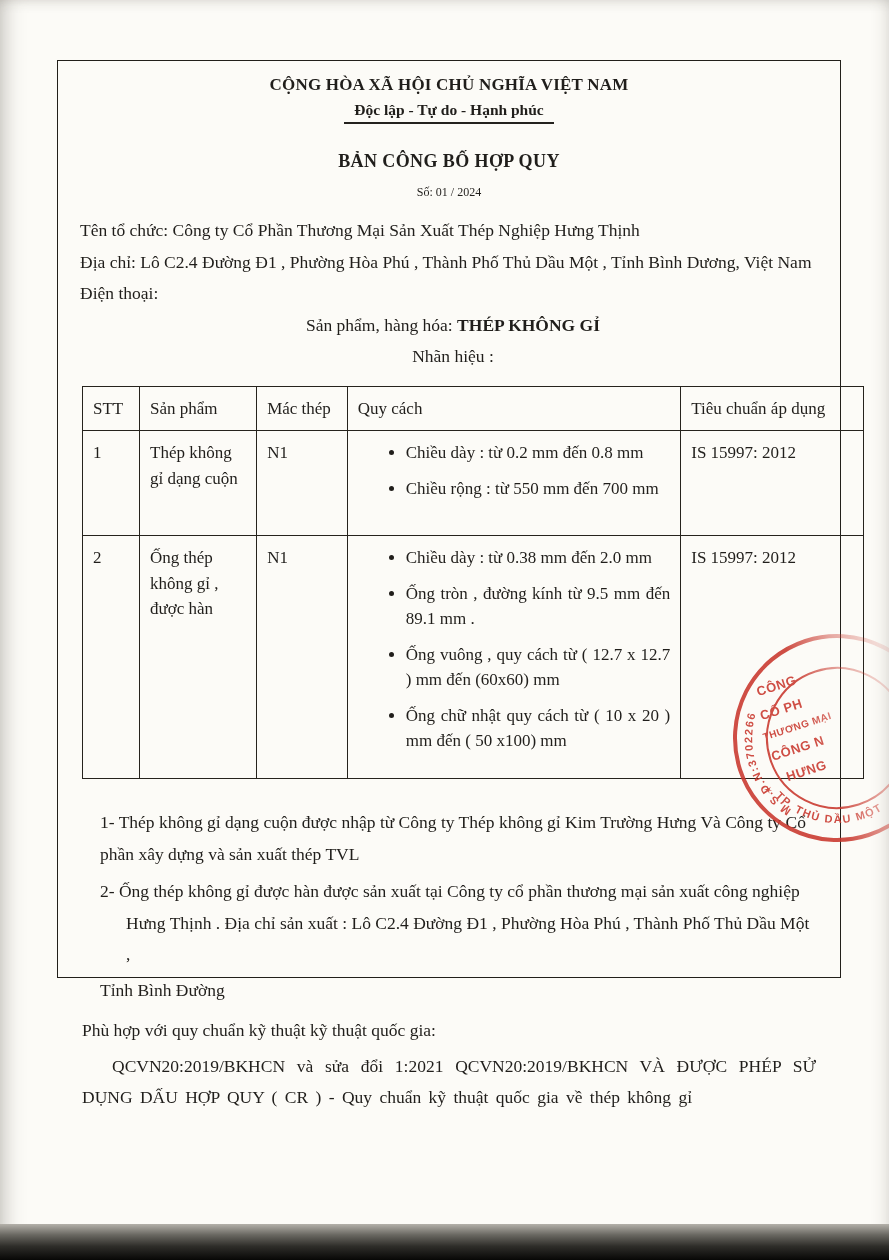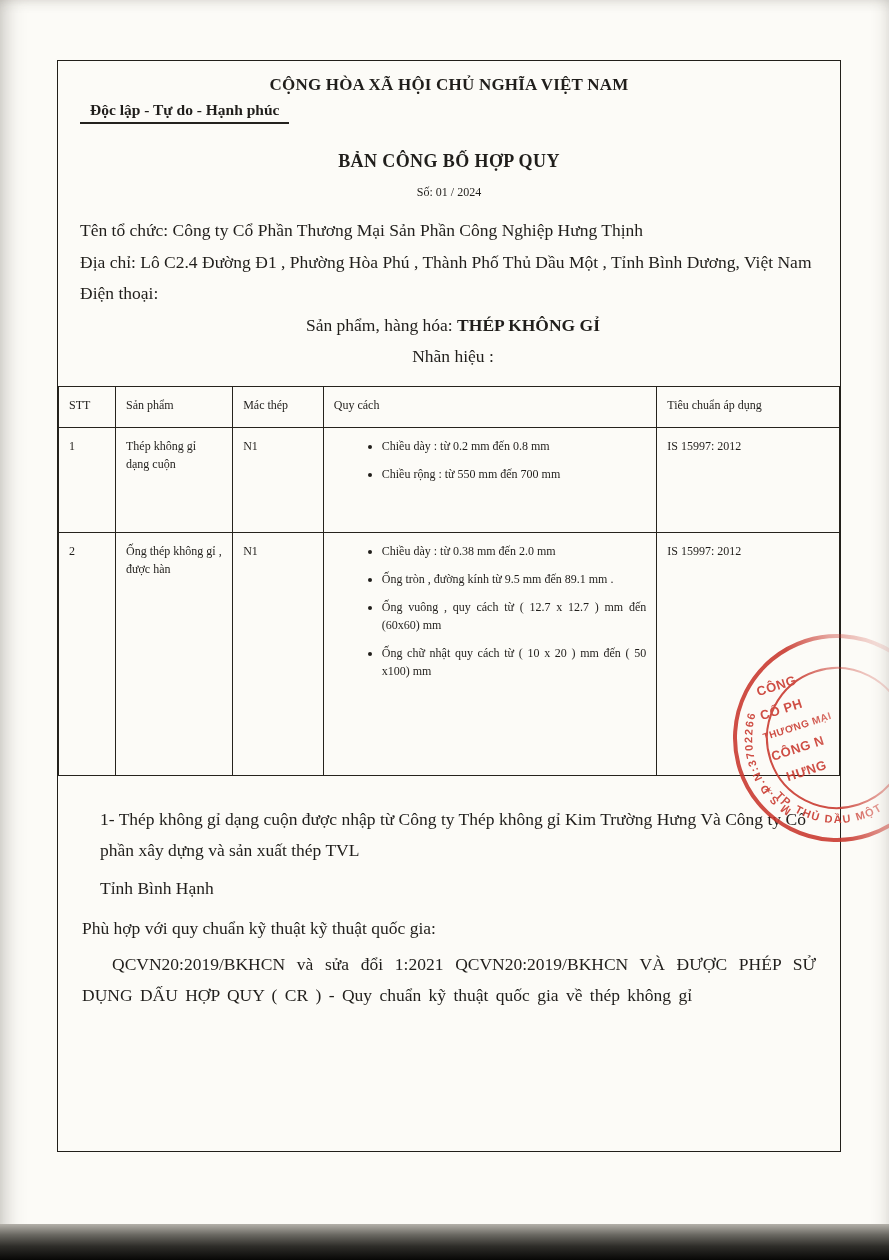--- a/index.html
+++ b/index.html
@@ -8,37 +8,37 @@
     width:889px;height:1260px;
     background:#fcfbf7;
     overflow:hidden;
     font-family:"Liberation Serif","DejaVu Serif",serif;
     color:#201e1b;
     box-shadow:inset 16px 0 22px -14px rgba(60,55,45,.35),
                inset -12px 0 18px -12px rgba(60,55,45,.22),
                inset 0 10px 16px -12px rgba(60,55,45,.18);
   }
   .frame{
-    position:absolute;left:57px;top:60px;width:784px;height:1092px;
+    position:absolute;left:57px;top:60px;width:784px;height:918px;
     border:1.7px solid #221f1a;
     box-sizing:border-box;
     background:transparent;
   }
   .content-top{padding:14px 22px 0;}
   .nat1{font-size:17px;font-weight:700;text-align:center;letter-spacing:.2px;}
-  .nat2-wrap{margin-top:6px;}
+  .nat2-wrap{text-align:center;margin-top:6px;}
   .nat2{display:inline-block;font-size:15.5px;font-weight:700;border-bottom:2px solid #24221e;padding:0 10px 3px;}
   .title{margin-top:27px;text-align:center;font-size:18px;font-weight:700;letter-spacing:.4px;}
   .doc-no{text-align:center;margin-top:13px;font-size:12px;}
   .info-block{margin-top:15px;}
   p.line{margin:0;font-size:17.5px;line-height:1.8;text-align:justify;}
   p.line.ind{margin-left:8px;text-align:center;}
   .prod-strong{font-weight:700;}
 
-  table.spec{width:100%;border-collapse:collapse;margin-top:13px;font-size:12px;}
+  table.spec{width:100%;border-collapse:collapse;margin-top:13px;font-size:17px;margin-left:24px;}
   table.spec th,table.spec td{
     border:1px solid #26231d;
     vertical-align:top;
     font-weight:400;
     text-align:left;
     padding:9px 10px;
     line-height:1.5;
   }
   table.spec th{height:22px;}
   col.c-stt{width:7.3%;}
@@ -92,21 +92,21 @@
     <div class="content-top">
       <div class="nat1">CỘNG HÒA XÃ HỘI CHỦ NGHĨA VIỆT NAM</div>
       <div class="nat2-wrap">
         <span class="nat2">Độc lập - Tự do - Hạnh phúc</span>
       </div>
 
       <div class="title">BẢN CÔNG BỐ HỢP QUY</div>
       <div class="doc-no">Số: 01 / 2024</div>
 
       <div class="info-block">
-        <p class="line">Tên tổ chức: Công ty Cổ Phần Thương Mại Sản Phần Công Nghiệp Hưng Thịnh</p>
+        <p class="line">Tên tổ chức: Công ty Cổ Phần Thương Mại Sản Xuất Thép Nghiệp Hưng Thịnh</p>
         <p class="line">Địa chỉ: Lô C2.4 Đường Đ1 , Phường Hòa Phú , Thành Phố Thủ Dầu Một , Tỉnh Bình Dương, Việt Nam</p>
         <p class="line">Điện thoại:</p>
         <p class="line ind"><span>Sản phẩm, hàng hóa: </span><span class="prod-strong">THÉP KHÔNG GỈ</span></p>
         <p class="line ind">Nhãn hiệu :</p>
       </div>
     </div>
 
     <table class="spec">
       <colgroup>
         <col class="c-stt">
@@ -149,21 +149,22 @@
               <li>Ống chữ nhật quy cách từ ( 10 x 20 ) mm đến ( 50 x100) mm</li>
             </ul>
           </td>
           <td class="td-tc">IS 15997: 2012</td>
         </tr>
       </tbody>
     </table>
 
     <div class="content-bottom">
       <p class="note1">1- Thép không gỉ dạng cuộn được nhập từ Công ty Thép không gỉ Kim Trường Hưng Và Công ty Cổ phần xây dựng và sản xuất thép TVL</p>
-      <p class="province">Tỉnh Bình Hạnh</p>
+      <p class="note2">2- Ống thép không gỉ được hàn được sản xuất tại Công ty cổ phần thương mại sản xuất công nghiệp Hưng Thịnh . Địa chỉ sản xuất : Lô C2.4 Đường Đ1 , Phường Hòa Phú , Thành Phố Thủ Dầu Một ,</p>
+      <p class="province">Tỉnh Bình Đường</p>
       <p class="conf-intro">Phù hợp với quy chuẩn kỹ thuật kỹ thuật quốc gia:</p>
       <p class="conf-detail">QCVN20:2019/BKHCN và sửa đổi 1:2021 QCVN20:2019/BKHCN VÀ ĐƯỢC PHÉP SỬ DỤNG DẤU HỢP QUY ( CR ) -  Quy chuẩn kỹ thuật quốc gia về thép không gỉ</p>
     </div>
 
   </div>
 
   <svg class="stamp" viewBox="0 0 220 220" aria-hidden="true">
     <defs>
       <path id="arcL" d="M 50,170 A 85,85 0 0 1 110,25"></path>
       <path id="arcB" d="M 25,110 A 85,85 0 0 0 195,110"></path>

